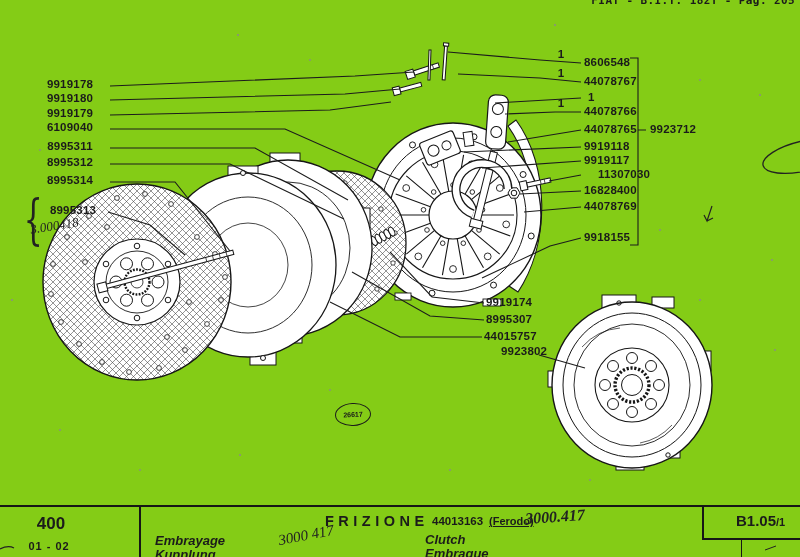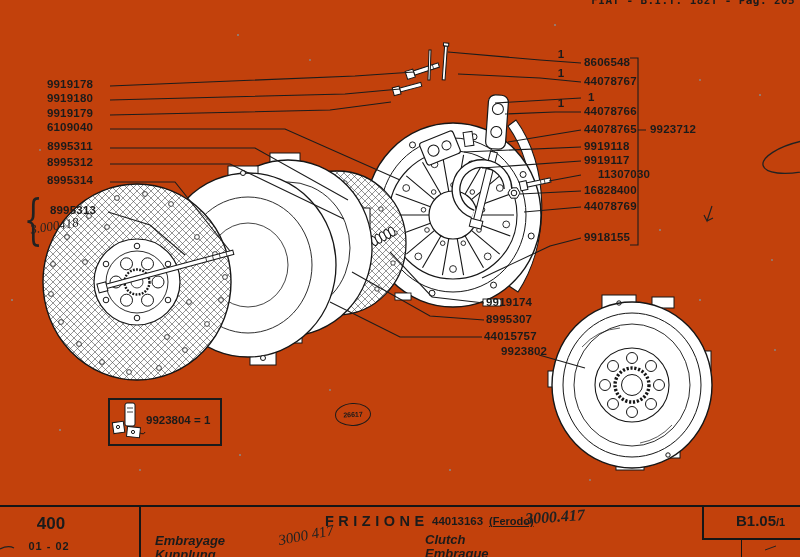--- a/index.html
+++ b/index.html
@@ -1,16 +1,16 @@
 <!DOCTYPE html>
 <html><head>
 <meta charset="utf-8">
 <style>
   html,body{margin:0;padding:0;background:#e8e8e8;}
-  .page{position:relative;width:800px;height:557px;background:#c2410c;overflow:hidden;
+  .page{position:relative;width:800px;height:557px;background:#84cc16;overflow:hidden;
         font-family:"Liberation Sans", sans-serif;color:#1b1b1b;}
   .lbl{position:absolute;font-size:11.5px;font-weight:bold;letter-spacing:.2px;white-space:nowrap;}
   .lbl.rt{text-align:center;}
   .hdr{position:absolute;top:-6px;left:520px;width:275px;text-align:right;
        font-family:"DejaVu Sans Mono", monospace;font-weight:bold;font-size:11px;letter-spacing:.4px;}
   .hand{position:absolute;font-family:"Liberation Serif", serif;font-style:italic;color:#222;white-space:nowrap;}
   .brace{position:absolute;left:16px;top:188px;font-size:54px;font-weight:100;
          font-family:"DejaVu Serif", serif;transform:scaleX(.55);color:#222;}
   .stampbox{position:absolute;left:108px;top:398px;width:110px;height:44px;border:2px solid #1b1b1b;}
   .stampbox .txt{position:absolute;left:36px;top:14px;font-size:11.5px;font-weight:bold;}
@@ -343,32 +343,20 @@
   <div class="lbl" style="left:584px;top:184px">16828400</div>
   <div class="lbl" style="left:584px;top:200px">44078769</div>
   <div class="lbl" style="left:650px;top:123px">9923712</div>
   <div class="lbl" style="left:584px;top:231px">9918155</div>
 
   <div class="lbl" style="left:486px;top:296px">9919174</div>
   <div class="lbl" style="left:486px;top:313px">8995307</div>
   <div class="lbl" style="left:484px;top:330px">44015757</div>
   <div class="lbl" style="left:501px;top:345px">9923802</div>
 
-  <div class="stampbox">
-    <svg width="36" height="42" stroke="#161616" fill="#fff">
-      <rect x="15" y="3" width="10" height="23" rx="2"></rect>
-      <path d="M17,8h6 M17,12h6" fill="none" stroke-width="0.8"></path>
-      <rect x="3" y="22" width="11" height="11" transform="rotate(-8 8 27)"></rect>
-      <rect x="17" y="27" width="13" height="10" transform="rotate(6 23 32)"></rect>
-      <circle cx="8" cy="27" r="1.6"></circle>
-        <circle cx="23" cy="32" r="1.6"></circle>
-      <path d="M30,33 q4,2 5,-1" fill="none"></path>
-    </svg>
-    <div class="txt">9923804 = 1</div>
-  </div>
 
   <div class="oval">26617</div>
 
   <div class="footer">
     <div class="vdiv" style="left:139px;top:0;width:1.5px;height:52px"></div>
     <div class="vdiv" style="left:702px;top:0;width:1.5px;height:32px"></div>
     <div class="vdiv" style="left:702px;top:31px;width:98px;height:1.5px"></div>
     <div class="vdiv" style="left:741px;top:32px;width:1.2px;height:20px"></div>
     <div class="f850">400</div>
     <div class="f0102">01 - 02</div>

